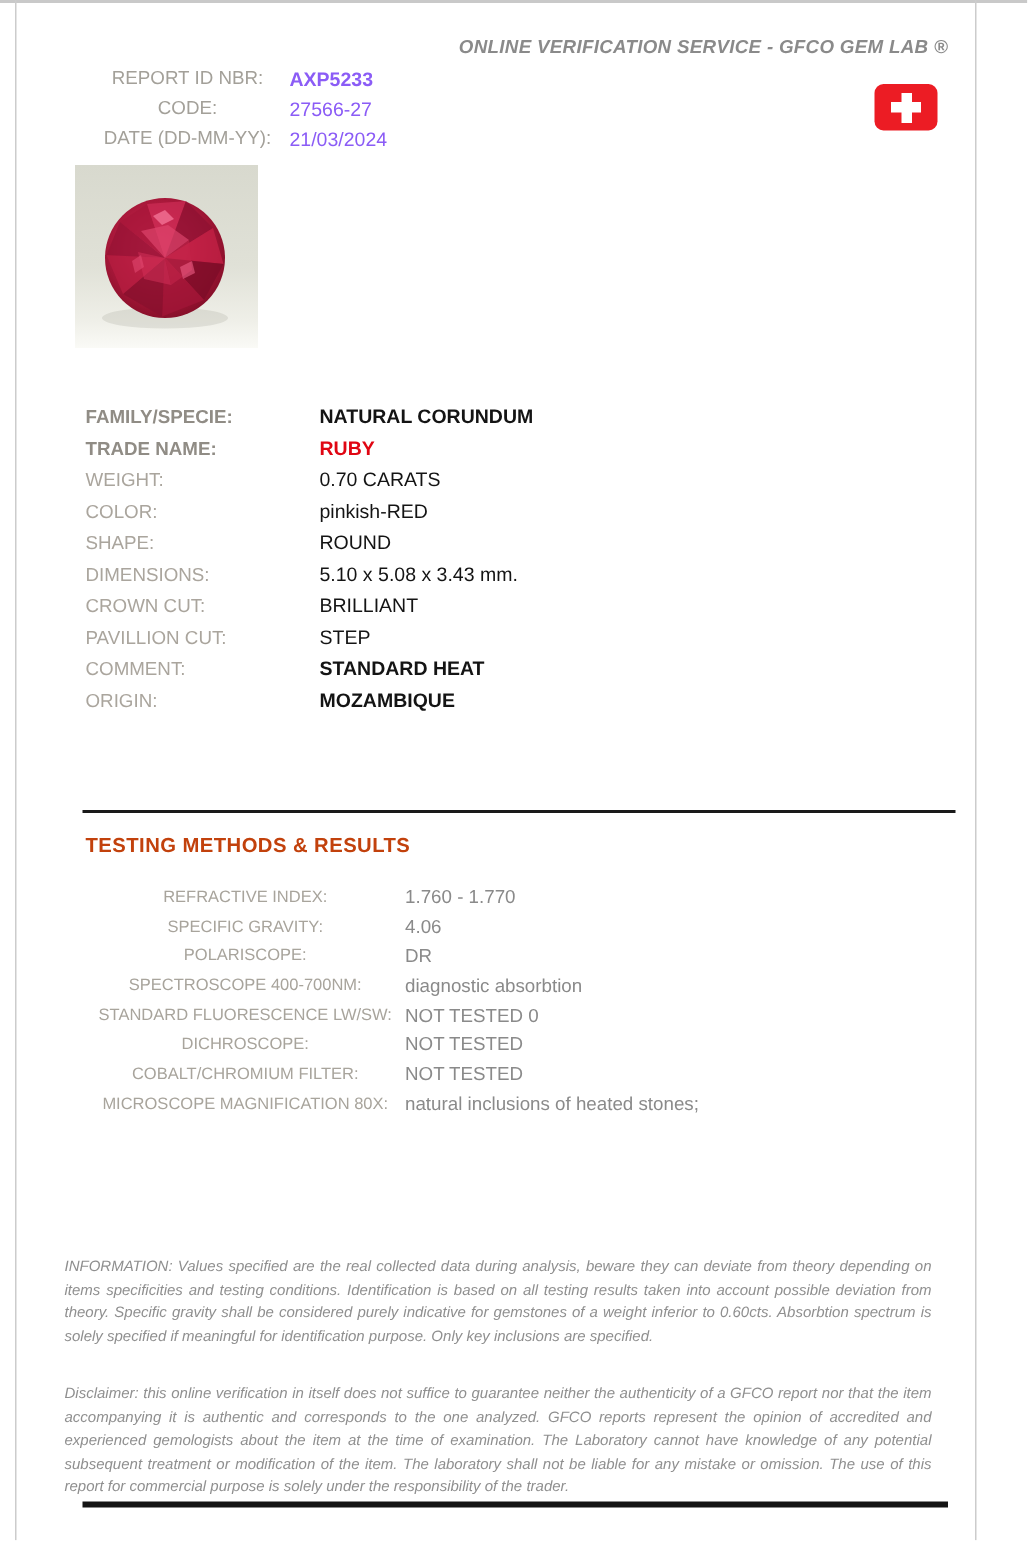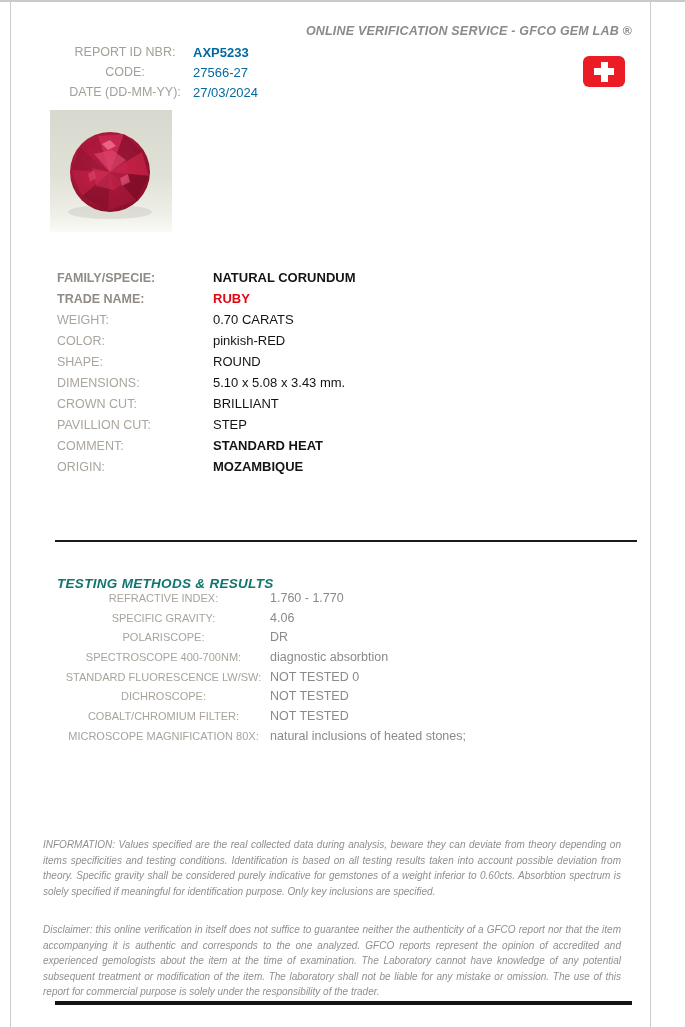--- a/index.html
+++ b/index.html
@@ -14,21 +14,21 @@
 
   .service-header {
     position:absolute; top:24px; right:53px;
     font-size:12.5px; font-style:italic; font-weight:bold;
     color:#8a8a8a; letter-spacing:0.2px; white-space:nowrap;
   }
 
   .meta { position:absolute; left:57px; top:42px; }
   .meta .row { display:flex; align-items:center; height:20px;text-align:center; }
   .meta .label { width:136px; font-size:12.5px; color:#a3a099; }
-  .meta .value { font-size:13px; color:#0369a1; }
+  .meta .value { font-size:13px; color:#8b5cf6; }
   .meta .row.v-bold .value { font-weight:bold; }
 
   .flag {
     position:absolute; left:583px; top:56px; width:42px; height:31px;
     background:var(--flag-red,#EC1C24); border-radius:6px;
   }
   .flag .bar-v { position:absolute; left:17.5px; top:5.5px; width:7px; height:20px; background:#fff; }
   .flag .bar-h { position:absolute; left:11px; top:12px; width:20px; height:7px; background:#fff; }
 
   .photo {
@@ -42,22 +42,22 @@
   .props .label { width:136px; font-size:12.5px; color:#aaa59d; }
   .props .row.l-bold .label { font-weight:bold; color:#908c85; }
   .props .value { font-size:13px; color:#141414;padding-left:20px; }
   .props .row.v-bold .value { font-weight:bold; }
   .props .row.v-red  .value { color:var(--ruby-red,#e00613); font-weight:bold; }
 
   .divider { position:absolute; left:55px; top:540px; width:582px; height:2px; background:#1a1a1a; }
 
   .testing-title {
     position:absolute; left:57px; top:556px;
-    font-size:13.5px; font-weight:bold; font-style:italic;
-    color:#0f766e; letter-spacing:0.3px;margin-top:20px;
+    font-size:13.5px; font-weight:bold; 
+    color:#c2410c; letter-spacing:0.3px;
   }
 
   .tests { position:absolute; left:57px; top:588px; }
   .tests .row { display:flex; align-items:center; height:19.7px; }
   .tests .label { width:213px; font-size:11px; color:#a8a49c;text-align:center; }
   .tests .value { font-size:12.5px; color:#8a8a8a; }
 
   .para {
     position:absolute; left:43px; width:578px;
     font-size:10px; font-style:italic; color:#8f8f8f;
@@ -82,21 +82,21 @@
     <div class="row v-bold">
       <span class="label">REPORT ID NBR:</span>
       <span class="value">AXP5233</span>
     </div>
     <div class="row">
       <span class="label">CODE:</span>
       <span class="value">27566-27</span>
     </div>
     <div class="row">
       <span class="label">DATE (DD-MM-YY):</span>
-      <span class="value">27/03/2024</span>
+      <span class="value">21/03/2024</span>
     </div>
   </div>
 
   <div class="flag">
     <span class="bar-v"></span>
     <span class="bar-h"></span>
   </div>
 
   <div class="photo">
     <svg width="122" height="122" viewBox="0 0 122 122">

